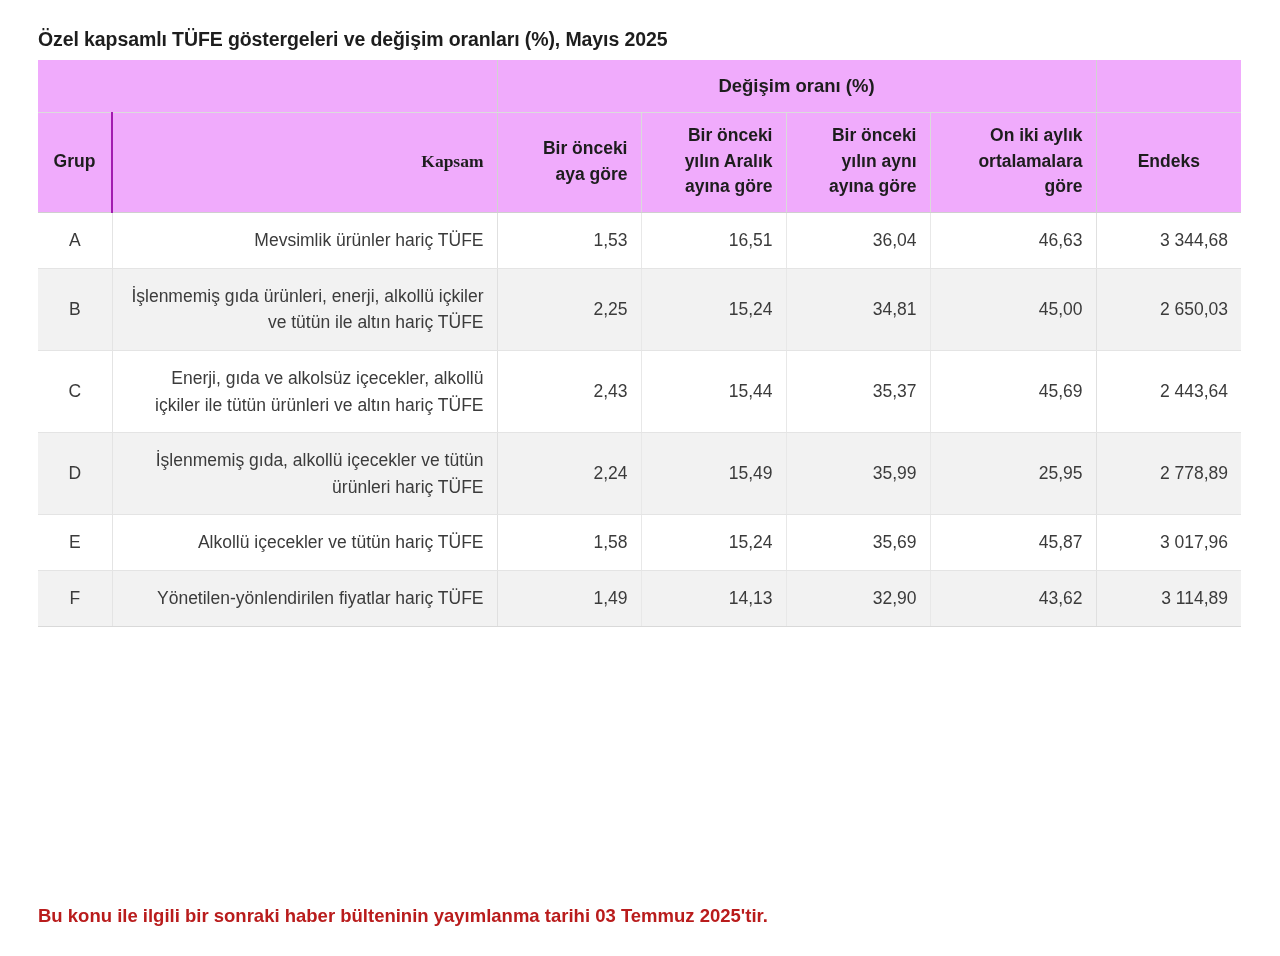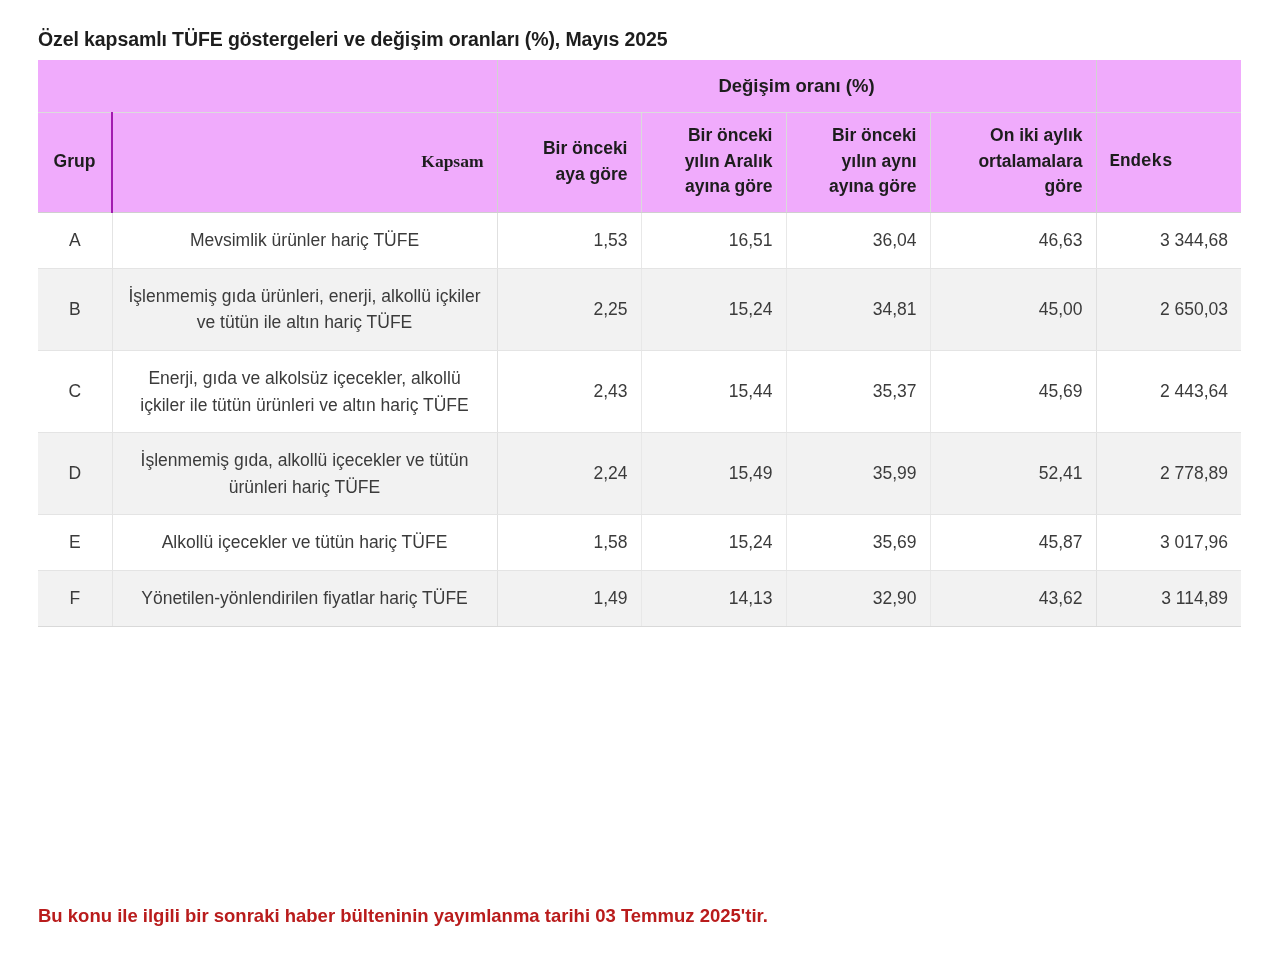--- a/index.html
+++ b/index.html
@@ -100,43 +100,42 @@
     font-family: Liberation Serif, serif;
   }
   th.h-num {
     text-align: right;
     border-right: 1px solid #dadada;
   }
   th.h-num.last-rate {
     border-right: 1px solid #d2d2d2;
   }
   th.h-endeks {
-    text-align: left;
+    text-align: center;
     border-right: 0;
-    font-family: Liberation Mono, monospace;
   }
 
   
   tbody td {
     padding: 14px 13px;
     line-height: 1.52;
     font-size: 17.5px;
     color: #3b3b3b;
     border-bottom: 1px solid #e4e4e4;
     vertical-align: middle;
   }
   tbody tr.odd td  { background: #ffffff; }
   tbody tr.even td { background: #f2f2f2; }
 
   td.grup {
     text-align: center;
     border-right: 1px solid #e4e4e4;
   }
   td.kapsam {
-    text-align: center;
+    text-align: right;
     border-right: 1px solid #e0e0e0;
     margin-top: 24px;
   }
   td.num {
     text-align: right;
     border-right: 1px solid #e8e8e8;
     white-space: nowrap;
   }
   td.num.last-rate {
     border-right: 1px solid #e0e0e0;
@@ -235,21 +234,21 @@
             <td class="num">35,37</td>
             <td class="num last-rate">45,69</td>
             <td class="endeks">2 443,64</td>
           </tr>
           <tr class="even">
             <td class="grup">D</td>
             <td class="kapsam">İşlenmemiş gıda, alkollü içecekler ve tütün ürünleri hariç TÜFE</td>
             <td class="num">2,24</td>
             <td class="num">15,49</td>
             <td class="num">35,99</td>
-            <td class="num last-rate">52,41</td>
+            <td class="num last-rate">25,95</td>
             <td class="endeks">2 778,89</td>
           </tr>
           <tr class="odd">
             <td class="grup">E</td>
             <td class="kapsam">Alkollü içecekler ve tütün hariç TÜFE</td>
             <td class="num">1,58</td>
             <td class="num">15,24</td>
             <td class="num">35,69</td>
             <td class="num last-rate">45,87</td>
             <td class="endeks">3 017,96</td>

